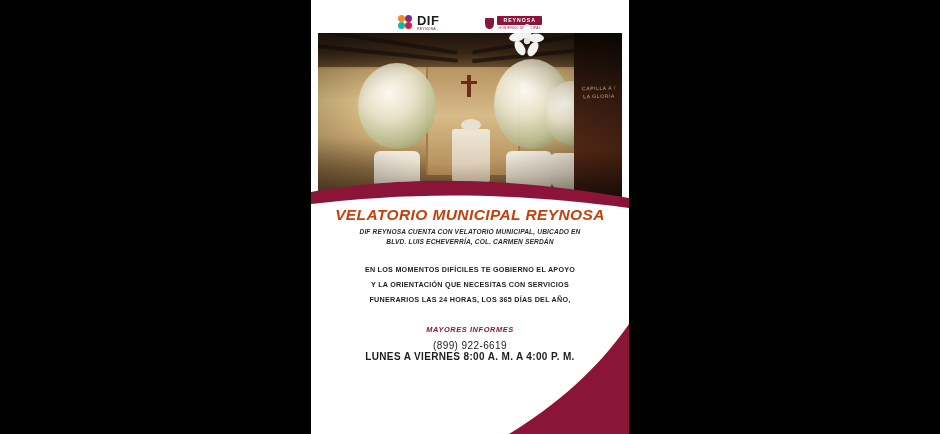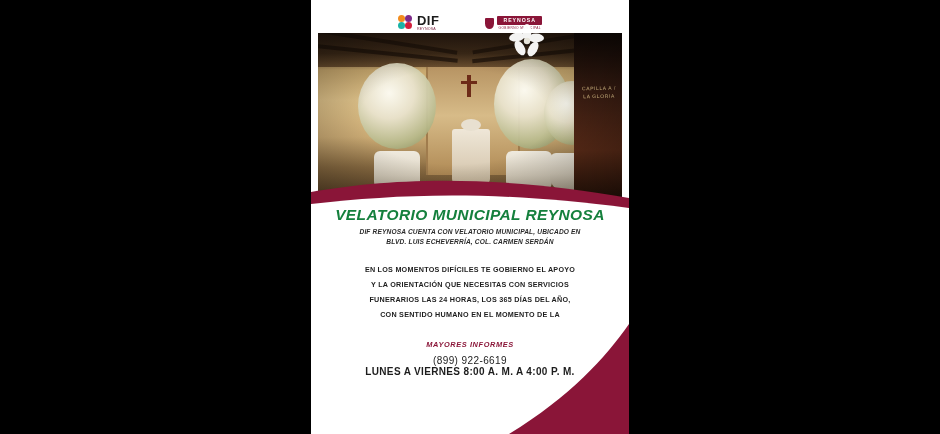--- a/index.html
+++ b/index.html
@@ -274,21 +274,21 @@
     top: 206px;
     width: 290px;
     text-align: center;
     color: #1d1d1d;
   }
   .title {
     font-size: 15.5px;
     font-weight: bold;
     font-style: italic;
     letter-spacing: 0.4px;
-    color: #15803d;
+    color: #c2410c;
     margin: 0 0 4px 0;
     line-height: 1.1;
   }
   .subtitle {
     font-size: 6.6px;
     font-style: italic;
     font-weight: bold;
     letter-spacing: 0.15px;
     line-height: 1.55;
     color: #2b2b2b;
@@ -409,21 +409,20 @@
 
       <div class="subtitle">
         <div>DIF REYNOSA CUENTA CON VELATORIO MUNICIPAL, UBICADO EN</div>
         <div>BLVD. LUIS ECHEVERRÍA, COL. CARMEN SERDÁN</div>
       </div>
 
       <div class="body-copy">
         <div>EN LOS MOMENTOS DIFÍCILES TE GOBIERNO EL APOYO</div>
         <div>Y LA ORIENTACIÓN QUE NECESITAS CON SERVICIOS</div>
         <div>FUNERARIOS LAS 24 HORAS, LOS 365 DÍAS DEL AÑO,</div>
-        <div>CON SENTIDO HUMANO EN EL MOMENTO DE LA</div>
       </div>
 
       <div class="informes">MAYORES INFORMES</div>
       <div class="phone">(899) 922-6619</div>
       <div class="hours">LUNES A VIERNES 8:00 A. M. A 4:00 P. M.</div>
 
     </div>
 
     <div class="corner-wedge">
       <svg viewBox="0 0 120 110" width="120" height="110" preserveAspectRatio="none" aria-hidden="true">

